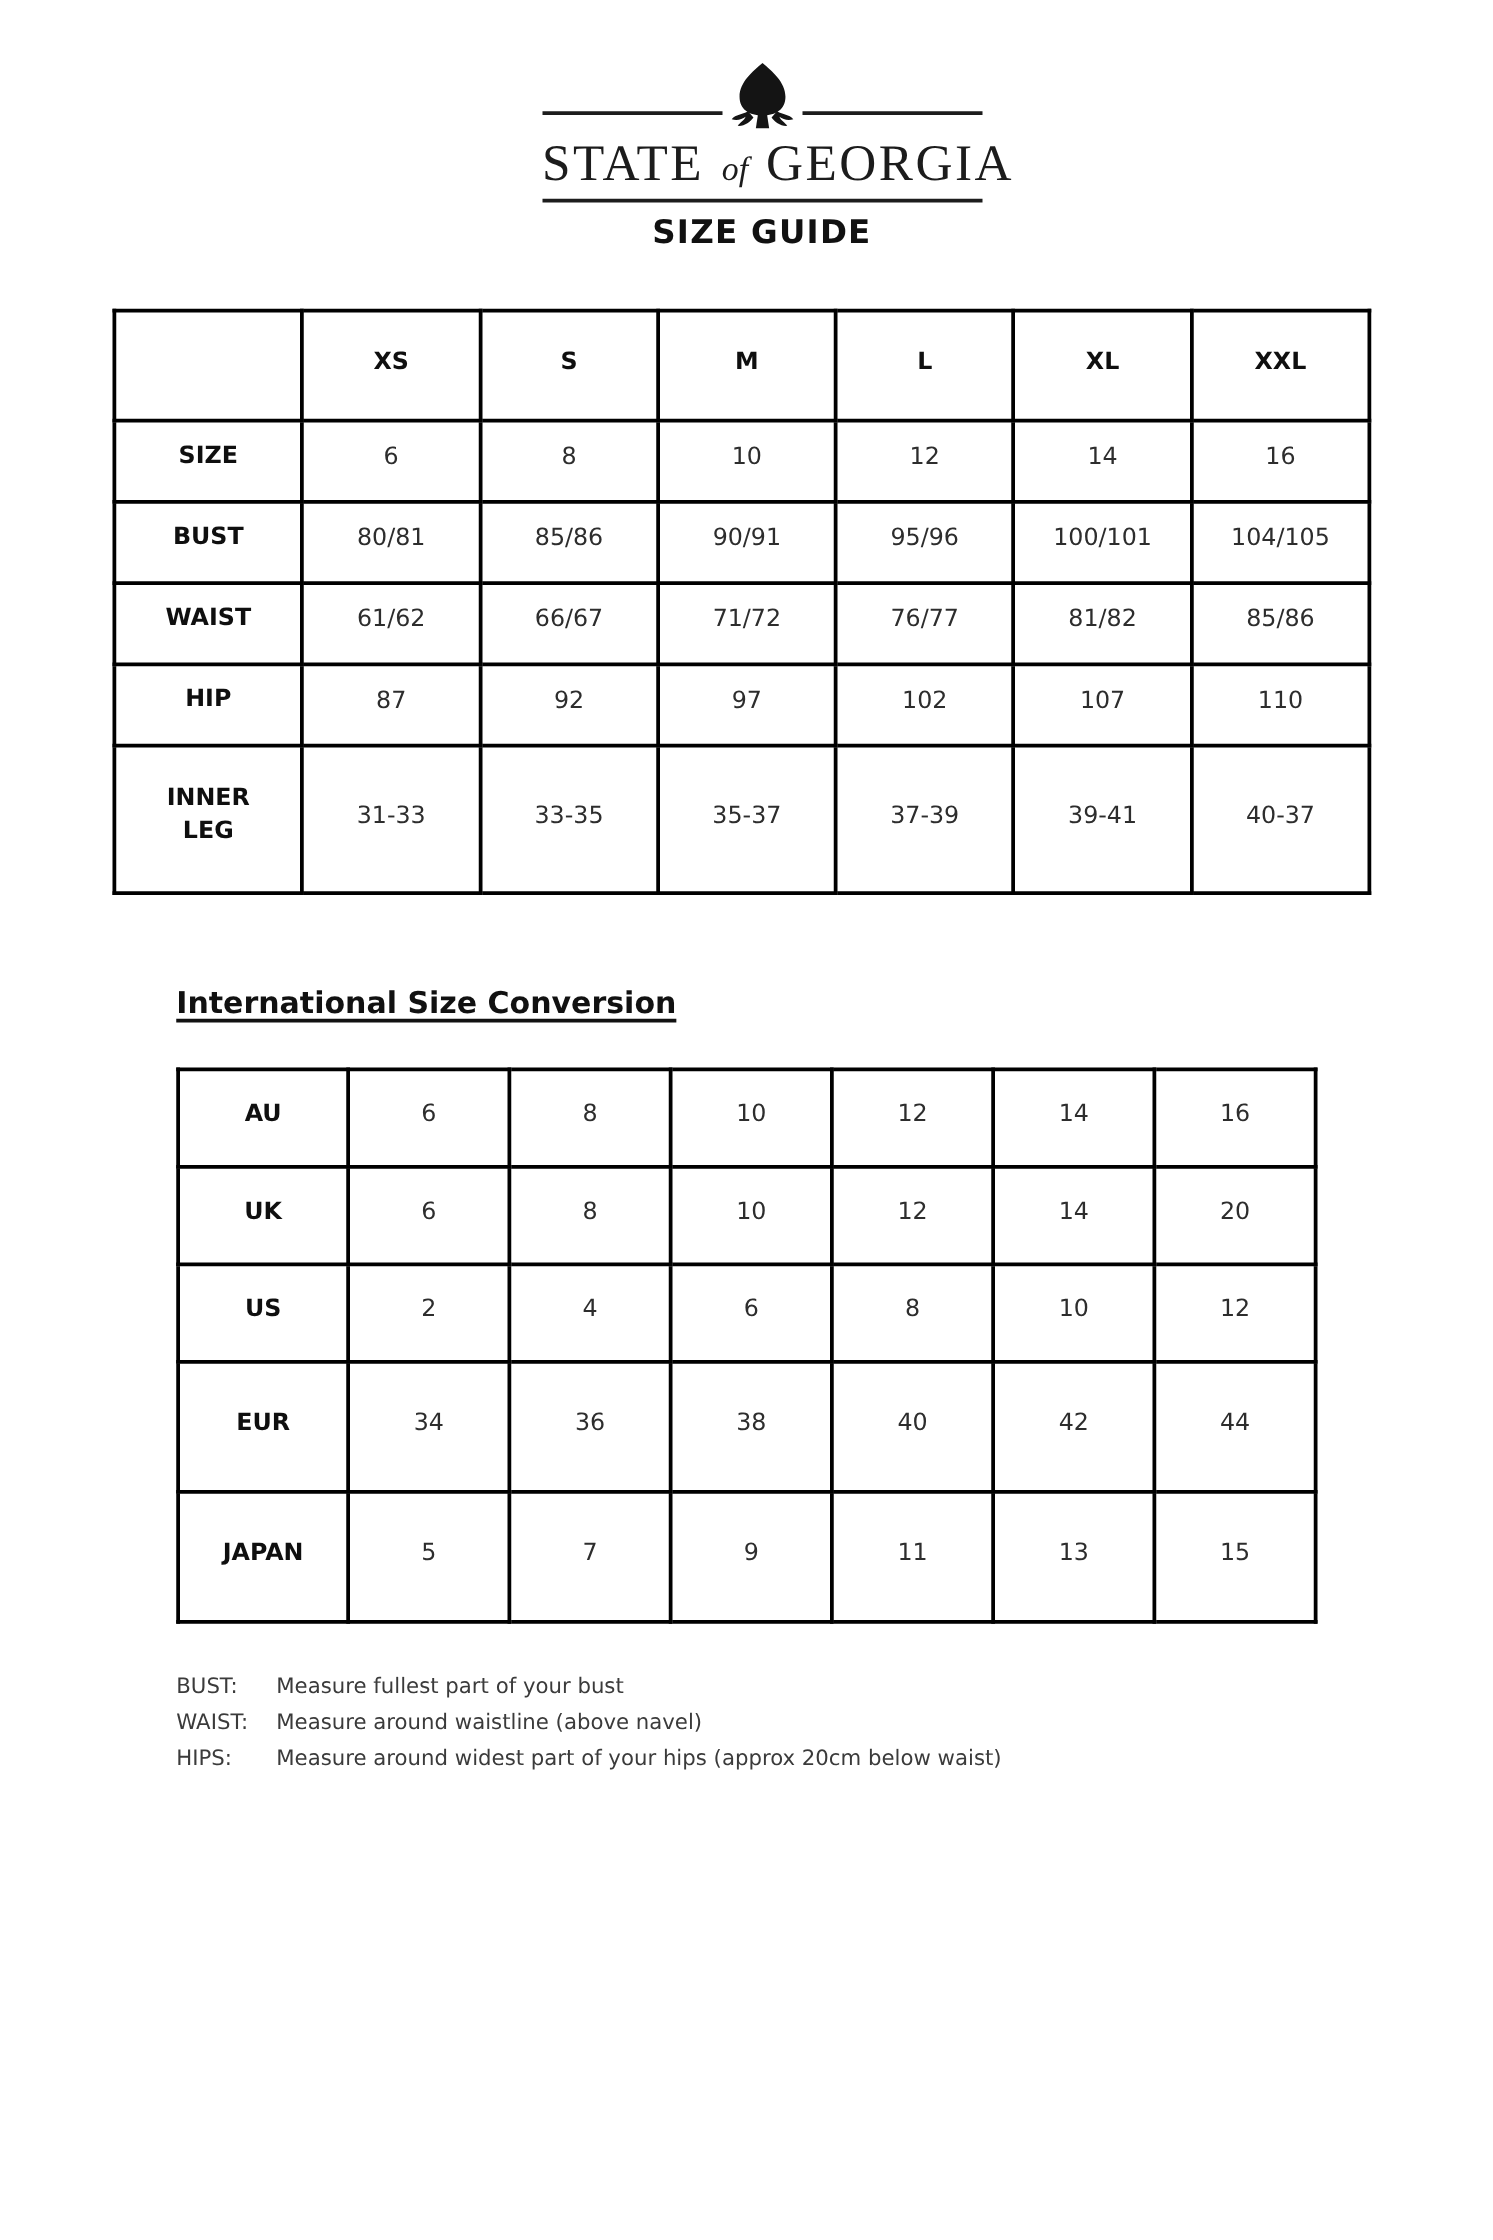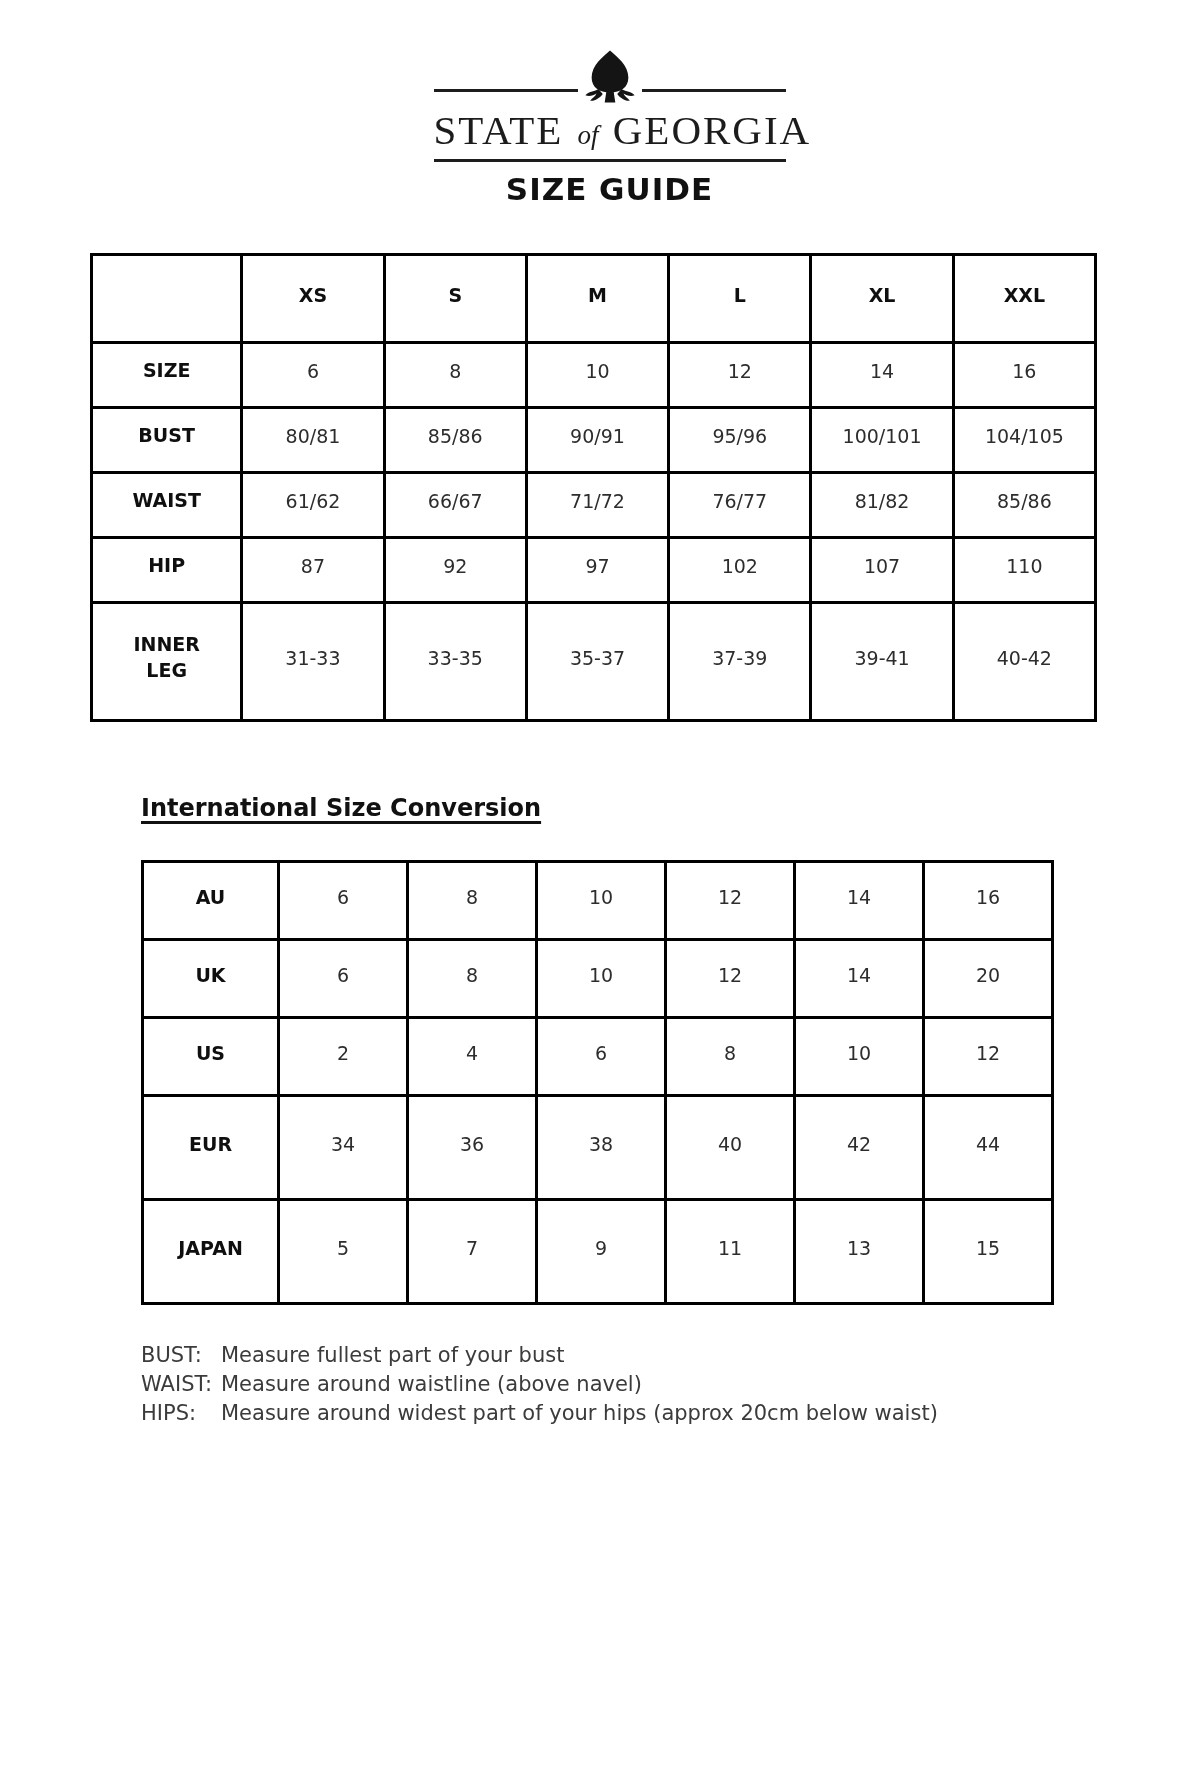--- a/index.html
+++ b/index.html
@@ -19,21 +19,21 @@
   .logo-tree svg { display:block; margin-bottom:2px; }
   .logo-text {
     font-family:"Liberation Serif","DejaVu Serif",serif;
     font-size:41px; letter-spacing:2px; color:#1c1c1c;
     line-height:1.1; padding:2px 0 6px 0; white-space:nowrap;
   }
   .logo-text .of { font-style:italic; font-size:27px; letter-spacing:0; padding:0 2px; }
   .logo-bottom-rule { height:3px; background:#1d1d1d; width:100%; }
 
   .page-title {
-    margin-top:9px; font-size:31px; font-weight:800; letter-spacing:1px; color:#111;
+    margin-top:9px; font-size:26px; font-weight:800; letter-spacing:1px; color:#111;
   }
   .page-subtitle { margin-top:8px; font-size:16.5px; color:#2b2b2b; }
 
   
   table { border-collapse:collapse; table-layout:fixed; }
   .tbl { border:3px solid #ef4444; }
   .tbl th, .tbl td {
     border:3px solid #000; text-align:center; vertical-align:middle;
     font-size:19px; padding:0 4px 8px 4px;
   }
@@ -54,21 +54,21 @@
     display:inline-block;
   }
   .tbl2 { margin:38px 0 0 141px; width:912px; }
   .tbl2 col.c0 { width:136px; }
   .tbl2 col.c  { width:129px; }
   .tbl2 tr.r     { height:78px; }
   .tbl2 tr.rtall { height:104px; }
 
   
   .notes { margin:36px 0 0 141px; }
-  .note-row { display:grid; grid-template-columns:80px auto; line-height:29px; font-size:21px; color:#3b3b3b; }
+  .note-row { display:grid; grid-template-columns:80px auto; line-height:29px; font-size:17px; color:#3b3b3b; }
 </style>
 </head>
 <body>
 
 <div class="header">
   <div class="logo">
     <div class="logo-rule-row">
       <span class="rule"></span>
       <span class="logo-tree">
         <svg viewBox="0 0 120 110" width="58" height="54" fill="#141414">
@@ -148,21 +148,21 @@
       <td>110</td>
     </tr>
     <tr class="rtall">
       <th class="rlabel">INNER
 LEG</th>
       <td>31-33</td>
       <td>33-35</td>
       <td>35-37</td>
       <td>37-39</td>
       <td>39-41</td>
-      <td>40-42</td>
+      <td>40-37</td>
     </tr>
   </tbody>
 </table>
 
 <div>
   <span class="conv-heading">International Size Conversion</span>
 </div>
 
 <table class="tbl tbl2">
   <colgroup>

